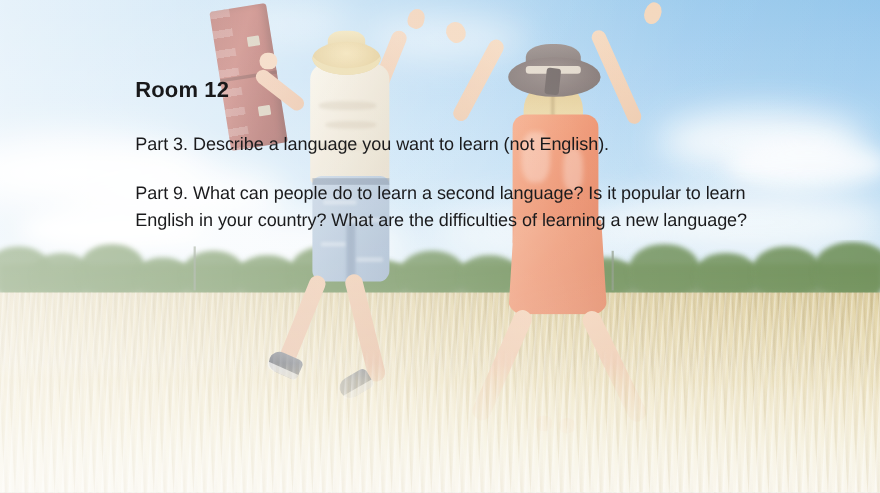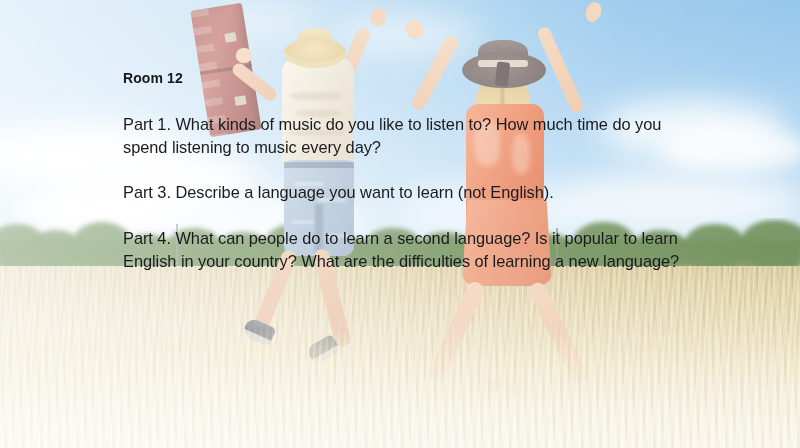--- a/index.html
+++ b/index.html
@@ -487,21 +487,21 @@
   }
 
   
   .text-layer {
     position: absolute;
     left: 123px;
     top: 70px;
     width: 580px;
   }
   .room-title {
-    font-size: 14px;
+    font-size: 20px;
     font-weight: bold;
     color: #18181a;
     letter-spacing: .1px;
     margin: 0 0 26px 0;
     line-height: 1.2;
   }
   .prompt {
     font-size: 16.4px;
     font-weight: normal;
     color: #1b1b1d;
@@ -635,20 +635,19 @@
     <div class="field-front"></div>
     <div class="field-front-tex"></div>
 
     <div class="wash"></div>
     <div class="wash-v"></div>
   </div>
 
   <div class="text-layer">
     <div class="room-title">Room 12</div>
 
-    <p class="prompt">Part 1. What kinds of music do you like to listen to? How much time do you spend listening to music every day?</p>
 
     <p class="prompt">Part 3. Describe a language you want to learn (not English).</p>
 
-    <p class="prompt">Part 4. What can people do to learn a second language? Is it popular to learn English in your country? What are the difficulties of learning a new language?</p>
+    <p class="prompt">Part 9. What can people do to learn a second language? Is it popular to learn English in your country? What are the difficulties of learning a new language?</p>
   </div>
 
 </div>
 
 </body></html>

